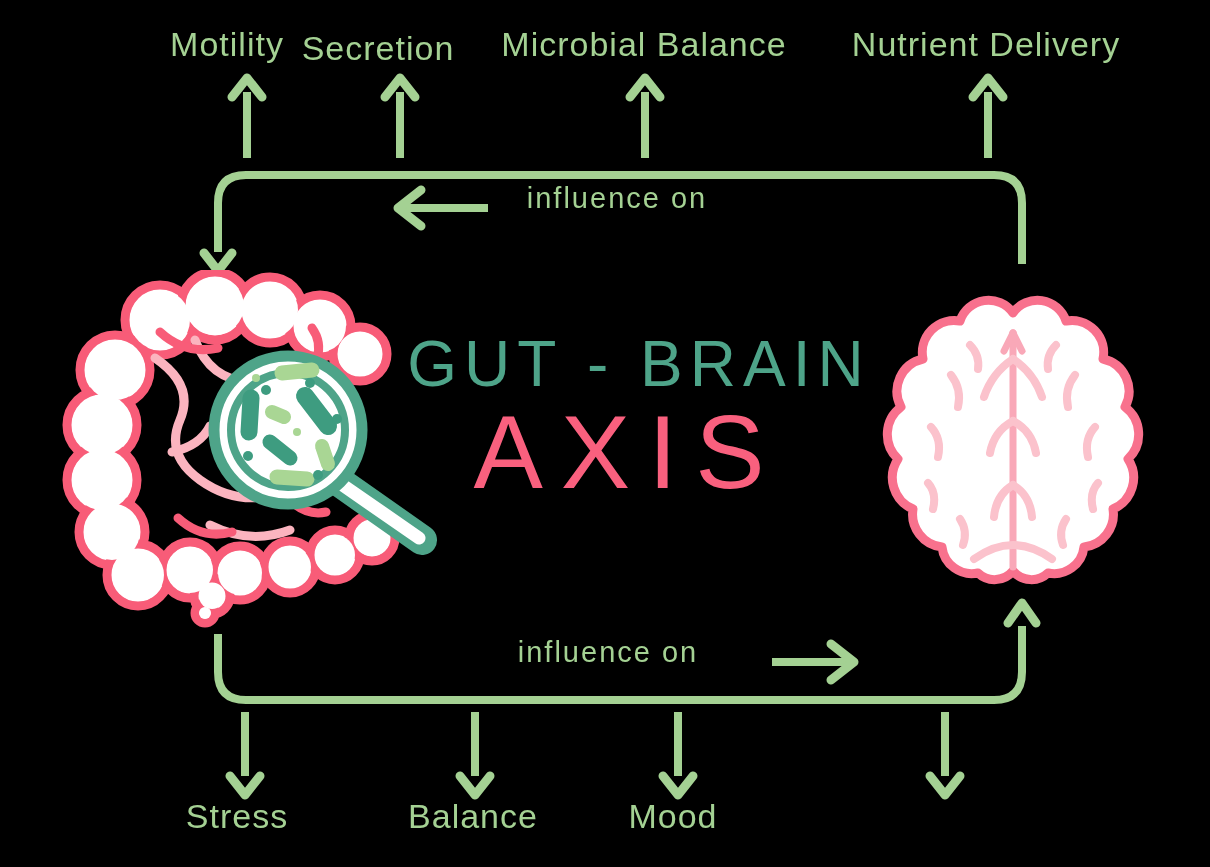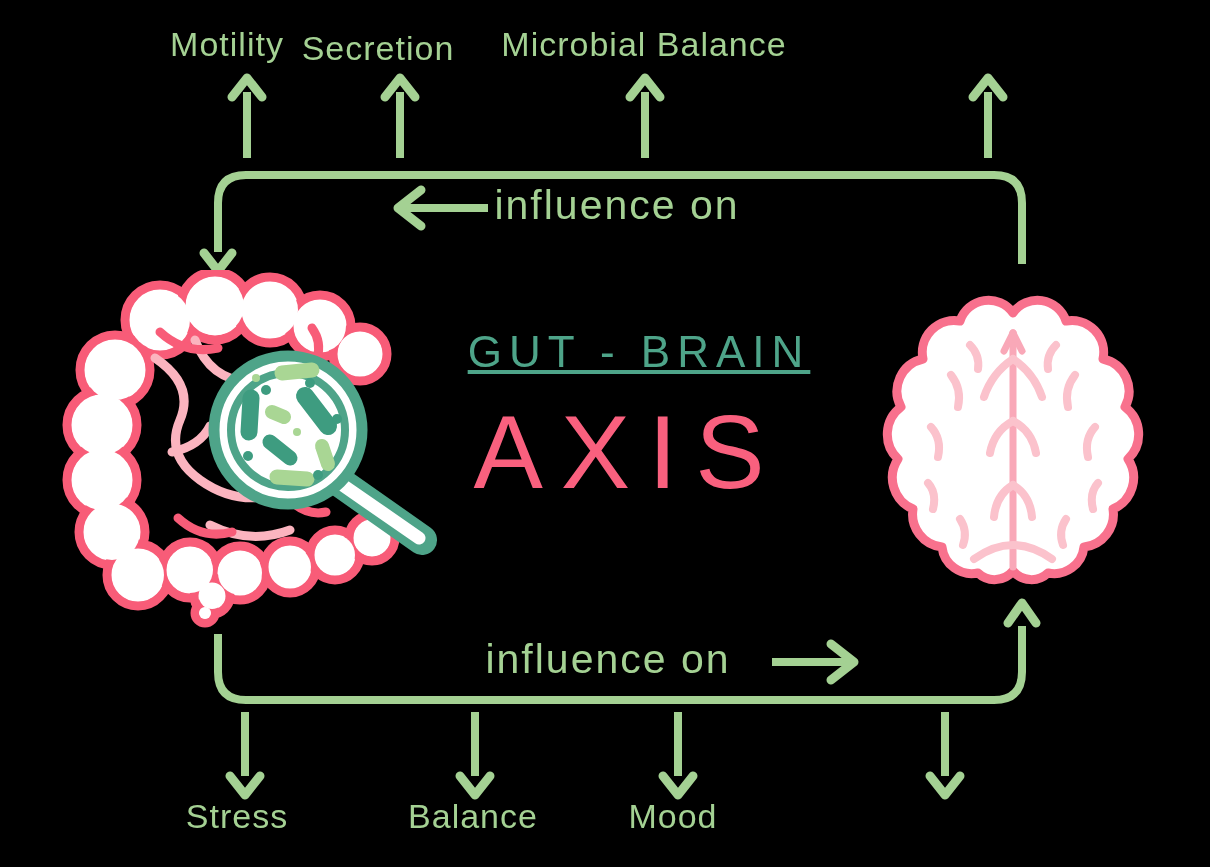--- a/index.html
+++ b/index.html
@@ -3,23 +3,23 @@
 <meta charset="utf-8">
 <style>
   html,body{margin:0;padding:0;background:#fff;}
   .canvas{
     position:relative;width:1210px;height:867px;background:#000000;overflow:hidden;
     font-family:"Liberation Sans",sans-serif;
   }
   .lbl{position:absolute;transform:translateX(-50%);white-space:nowrap;
        color:#A4D193;font-size:34px;letter-spacing:1px;}
   .influence{position:absolute;transform:translateX(-50%);white-space:nowrap;
-       color:#A4D193;font-size:41px;letter-spacing:2px;}
+       color:#A4D193;font-size:29px;letter-spacing:2px;}
   .title-top{position:absolute;transform:translateX(-50%);white-space:nowrap;
-       color:#4EA489;font-size:44px;letter-spacing:7px;text-decoration:underline;}
+       color:#4EA489;font-size:64px;letter-spacing:7px;}
   .title-bottom{position:absolute;transform:translateX(-50%);white-space:nowrap;
        color:#F9607E;font-size:104px;letter-spacing:18px;}
   svg{position:absolute;display:block;}
 </style>
 </head>
 <body>
 
 <div class="canvas">
 
   <svg style="left:0;top:0" width="1210" height="867" viewBox="0 0 1210 867">
@@ -182,20 +182,21 @@
         <path d="M61 152 Q72 164 68 182"></path>
       <path d="M58 208 Q67 218 63 234"></path>
         <path d="M90 244 Q98 256 93 270"></path>
       <path d="M100 70 Q110 80 108 94"></path>
     </g>
   </svg>
 
   <div class="lbl" style="left:227px;top:25px">Motility</div>
   <div class="lbl" style="left:378px;top:29px">Secretion</div>
   <div class="lbl" style="left:644px;top:25px">Microbial Balance</div>
+  <div class="lbl" style="left:986px;top:25px">Nutrient Delivery</div>
 
   <div class="influence" style="left:617px;top:182px">influence on</div>
   <div class="influence" style="left:608px;top:636px">influence on</div>
 
   <div class="title-top" style="left:639px;top:327px">GUT - BRAIN</div>
   <div class="title-bottom" style="left:628px;top:393px">AXIS</div>
 
   <div class="lbl" style="left:237px;top:797px">Stress</div>
   <div class="lbl" style="left:473px;top:797px">Balance</div>
   <div class="lbl" style="left:673px;top:797px">Mood</div>

